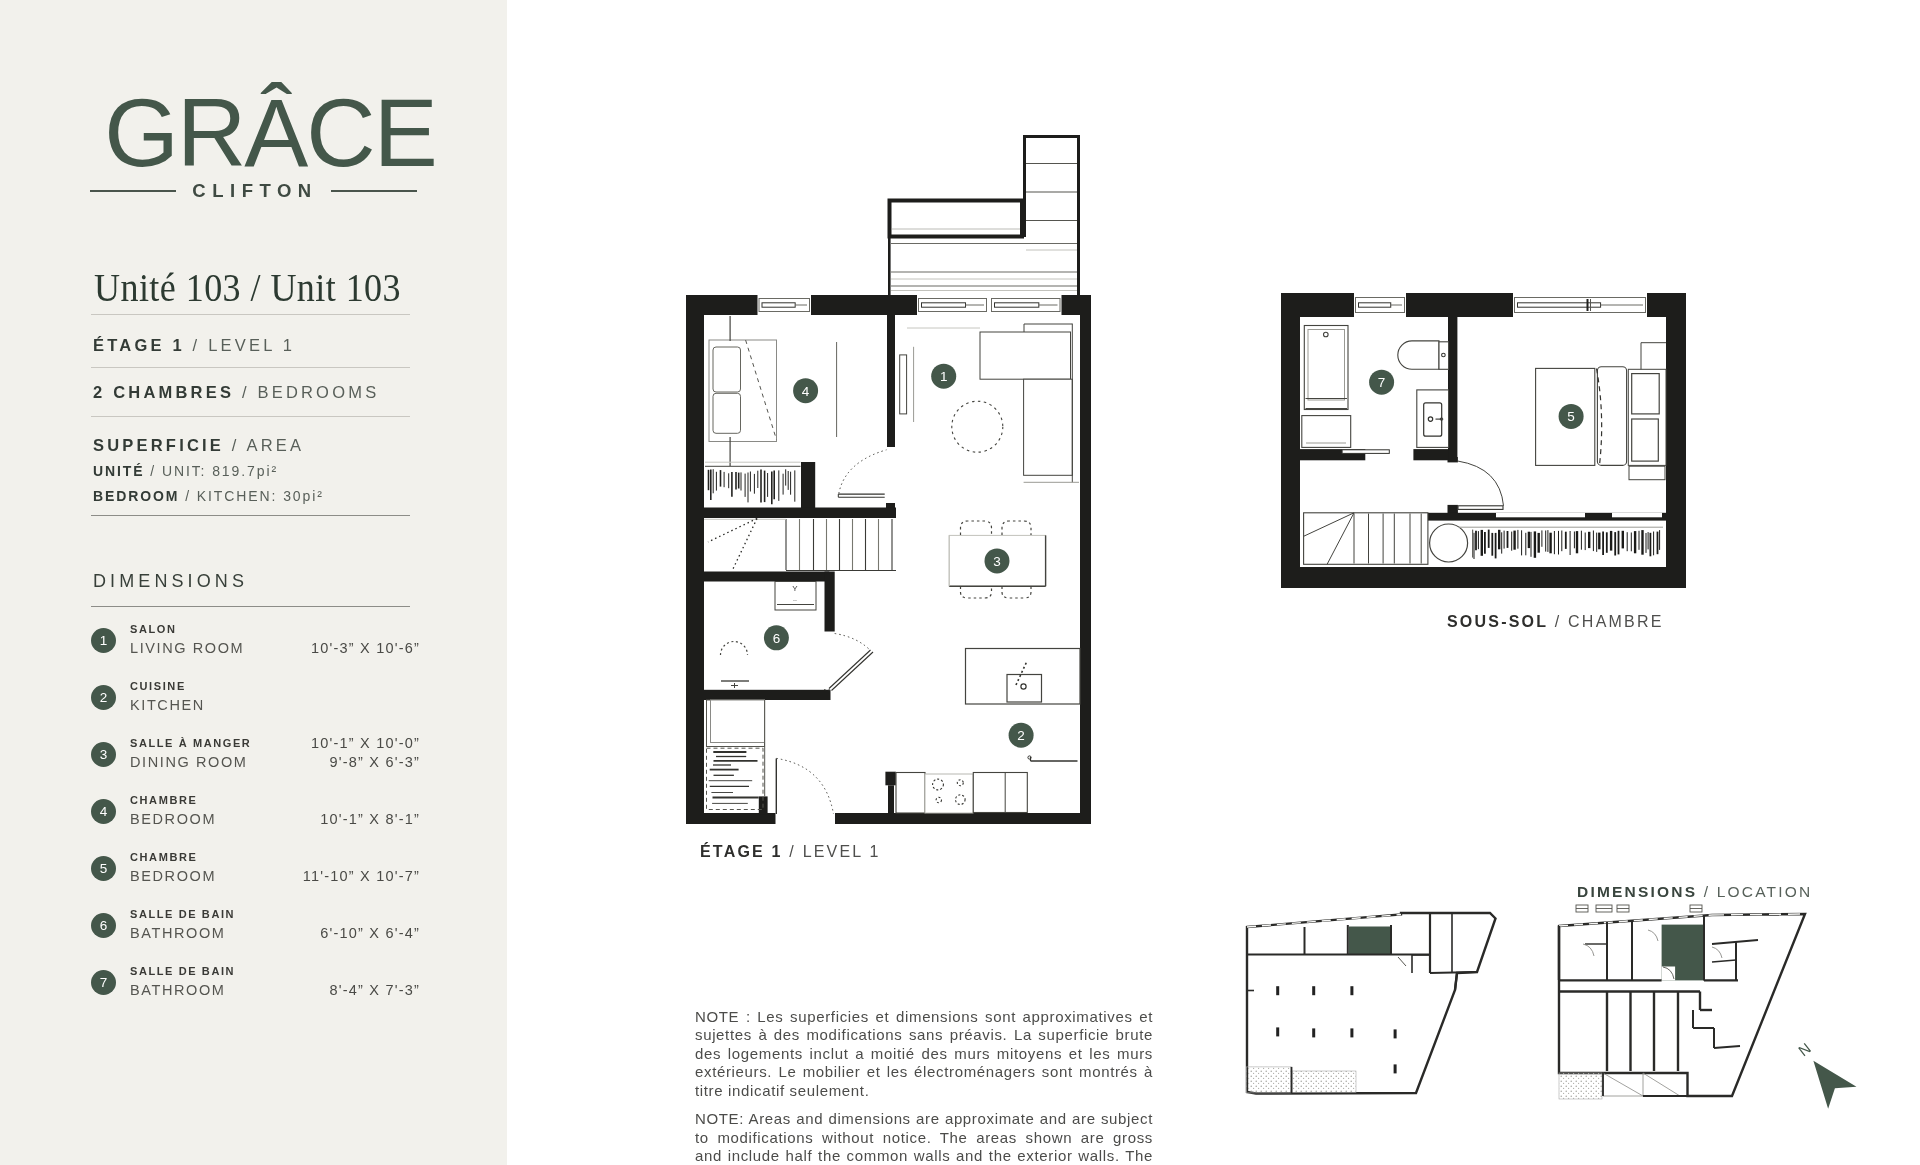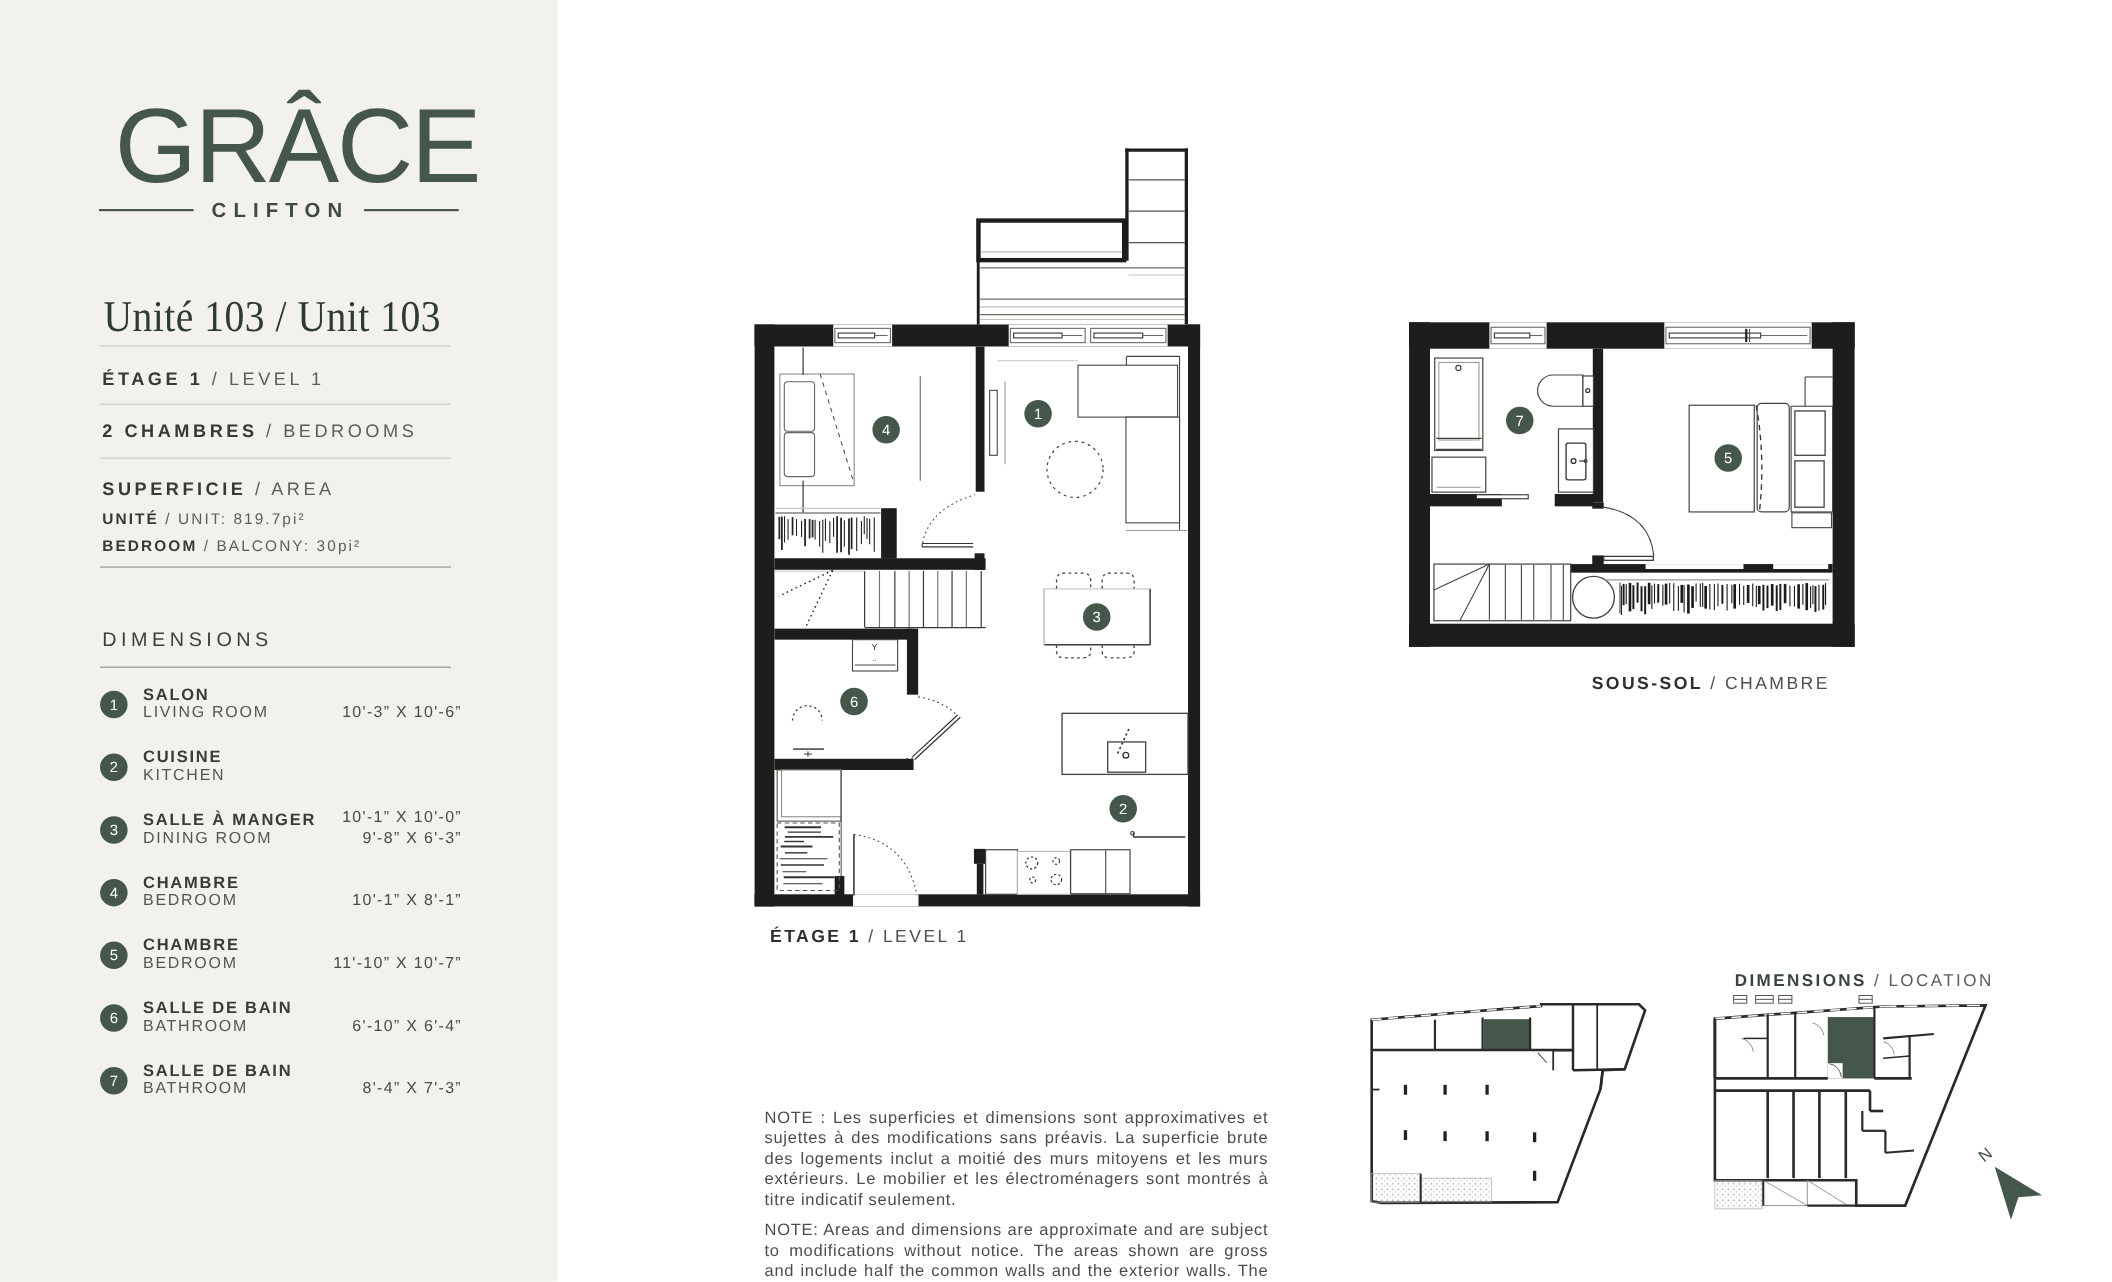--- a/index.html
+++ b/index.html
@@ -12,21 +12,21 @@
 .title{position:absolute;left:94px;top:264px;font-family:"Liberation Serif",serif;font-size:40px;color:#2c3a31;letter-spacing:0.5px;transform:scaleX(0.9);transform-origin:0 0}
 .hr{position:absolute;left:91px;width:319px;height:1px;background:#c9c7c1}
 .hrd{position:absolute;left:91px;width:319px;height:1px;background:#8d8d88}
 .l1{position:absolute;left:93px;font-size:16.5px;letter-spacing:3.2px;color:#333b36;white-space:nowrap}
 .l1 b{font-weight:bold;color:#333b36}
 .l1 .r{color:#585f59}
 .l2{position:absolute;left:93px;font-size:14px;letter-spacing:1.9px;color:#333b36;white-space:nowrap}
 .l2 .r{color:#585f59}
 .dimh{position:absolute;left:93px;font-size:18px;font-weight:normal;letter-spacing:4.1px;color:#38403a}
 .row .nc{position:absolute;left:91px;width:25px;height:25px;border-radius:50%;background:#44574a;color:#fff;font-size:13.5px;text-align:center;line-height:25px}
-.row .nm{position:absolute;left:130px;font-size:15px;font-weight:bold;letter-spacing:1.6px;color:#3a3a36;white-space:nowrap}
+.row .nm{position:absolute;left:130px;font-size:11px;font-weight:bold;letter-spacing:1.6px;color:#3a3a36;white-space:nowrap}
 .row .nm2{position:absolute;left:130px;font-size:14.5px;letter-spacing:1.6px;color:#555550;white-space:nowrap}
 .row .dm{position:absolute;right:1500px;font-size:14.5px;letter-spacing:1.2px;color:#4a4a46;white-space:nowrap}
 .plabel{position:absolute;font-size:16px;letter-spacing:2.2px;color:#2e2e2c;white-space:nowrap}
 .plabel b{font-weight:bold}
 .plabel .r{color:#4f4f4d}
 .notes{position:absolute;left:695px;top:1008px;width:458px;font-size:15px;letter-spacing:0.65px;line-height:18.45px;color:#4c4c4a;text-align:justify}
 .notes p+p{margin-top:10px}
 </style></head>
 <body>
 <div class="sidebar"></div>
@@ -37,21 +37,21 @@
     <div class="ln"></div>
   </div>
 <div class="title">Unité 103 / Unit 103</div>
 <div class="hr" style="top:314px"></div>
 <div class="l1" style="top:336px"><b>ÉTAGE 1</b> <span class="r">/ LEVEL 1</span></div>
 <div class="hr" style="top:367px"></div>
 <div class="l1" style="top:382.5px"><b>2 CHAMBRES</b> <span class="r">/ BEDROOMS</span></div>
 <div class="hr" style="top:416px"></div>
 <div class="l1" style="top:435.5px"><b>SUPERFICIE</b> <span class="r">/ AREA</span></div>
 <div class="l2" style="top:463px"><b>UNITÉ</b> <span class="r">/ UNIT: 819.7pi²</span></div>
-<div class="l2" style="top:488px"><b>BEDROOM</b> <span class="r">/ BALCONY: 30pi²</span></div>
+<div class="l2" style="top:488px"><b>BEDROOM</b> <span class="r">/ KITCHEN: 30pi²</span></div>
 <div class="hrd" style="top:515px"></div>
 <div class="dimh" style="top:571px">DIMENSIONS</div>
 <div class="hrd" style="top:606px"></div>
 <div class="row">
     <div class="nc" style="top:627.5px">1</div>
     <div class="nm" style="top:623.2px">SALON</div>
     <div class="nm2" style="top:639.5px">LIVING ROOM</div>
     <div class="dm" style="top:639.5px">10'-3” X 10'-6”</div>
   </div>
 <div class="row">

